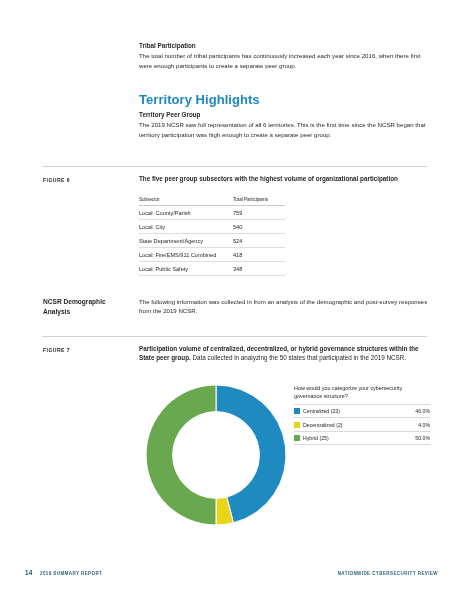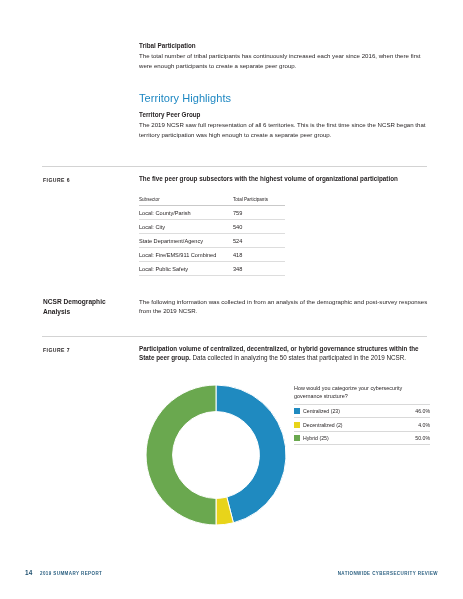--- a/index.html
+++ b/index.html
@@ -31,22 +31,22 @@
     letter-spacing: 0.01px;
   }
   .sub-head {
     font-size: 6.3px;
     font-weight: bold;
     line-height: 9.4px;
     color: #231f20;
     margin-bottom: 1px;
   }
   .section-head {
-    font-size: 11px;
-    font-weight: normal;
+    font-size: 13px;
+    font-weight: bold;
     color: #1d87c2;
     letter-spacing: 0.05px;
   }
 
   
   .intro {
     position: absolute;
     left: 139px;
     top: 41px;
     width: 288px;

